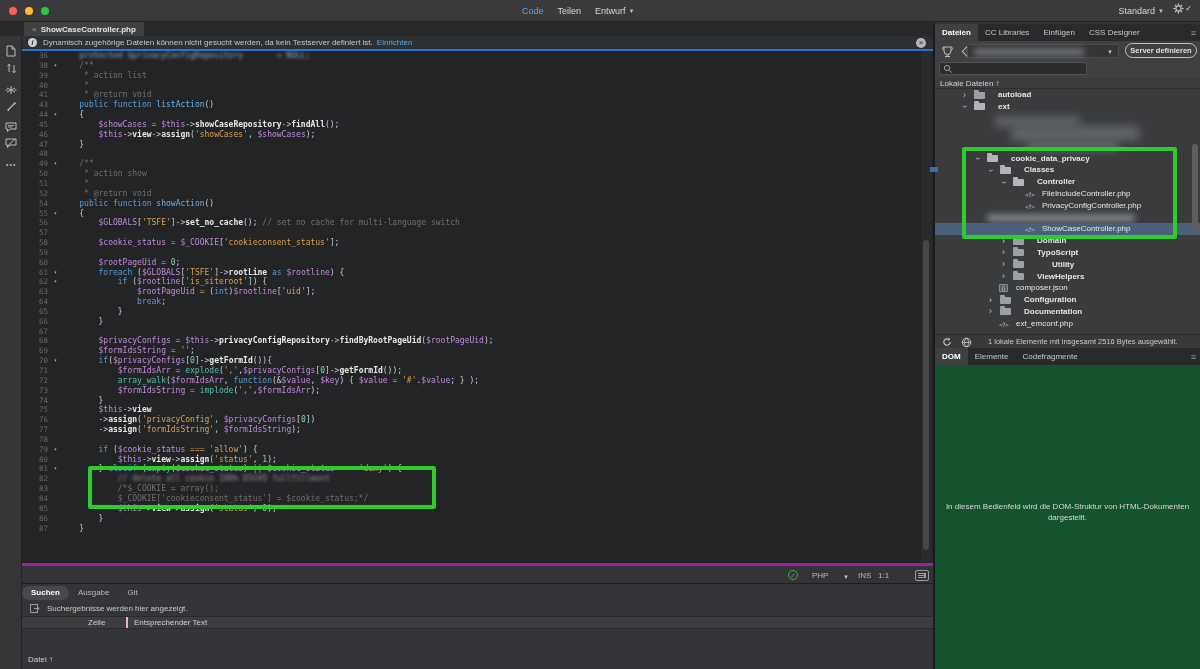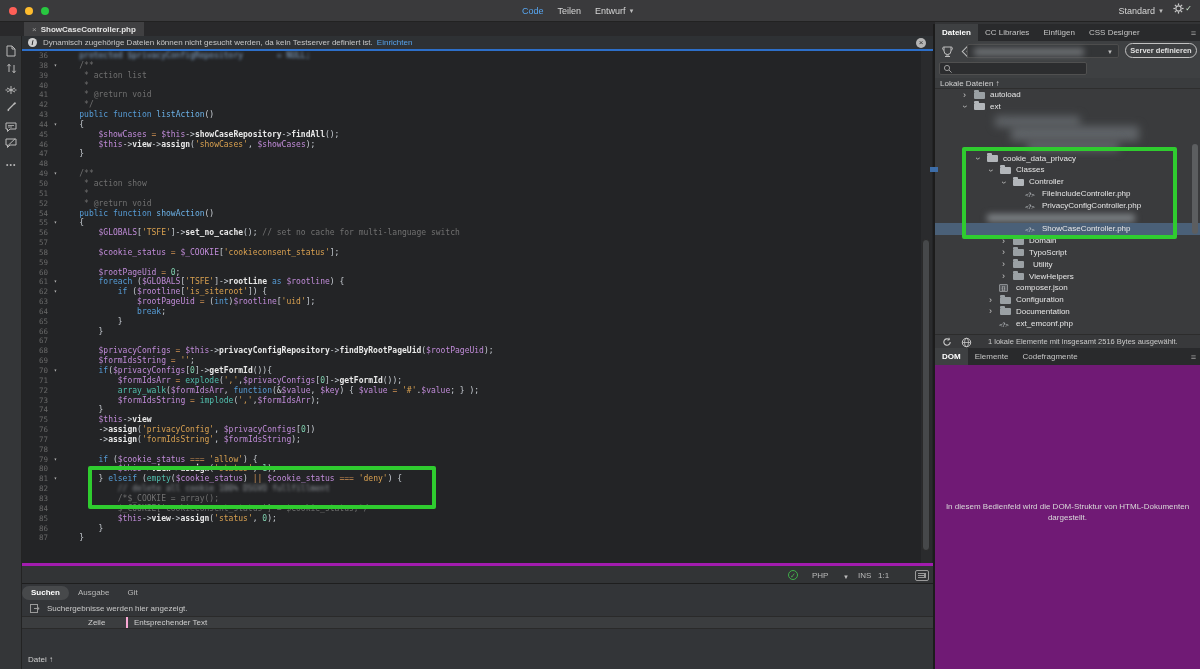--- a/index.html
+++ b/index.html
@@ -111,28 +111,28 @@
   .tr-blurblock { position:relative; height:40px; }
   .tr-caret { position:absolute; top:0.5px; font-size:9px; color:#c8c8c8; line-height:11px; }
   .tr-caret.open { transform:rotate(90deg); }
   .fold-ico { position:absolute; top:2.5px; width:11px; height:7px; background:#9aa0a4; border-radius:1px; }
   .fold-ico::before { content:""; position:absolute; top:-2px; left:0; width:5px; height:2px; background:inherit; border-radius:1px 1px 0 0; }
   .fold-ico.open { background:#b2b6ba; }
   .php-ico { position:absolute; top:1px; font-size:6px; color:#c2c6ca; letter-spacing:-0.5px; font-family:"DejaVu Sans Mono", monospace; }
   .json-ico { position:absolute; top:2px; width:9px; height:8px; background:#55585c; border:1px solid #8a8d90;
               border-radius:1px; color:#d5d5d5; font-size:5px; line-height:7px; text-align:center; }
   .tr-label { position:absolute; top:0; font-size:8px; color:#e6e6e6; white-space:nowrap; }
-  .tr-label.b { font-weight:normal; }
+  .tr-label.b { font-weight:bold;margin-left:8px; }
   .blob { position:absolute; background:#606468; filter:blur(4px); border-radius:2px; }
   .gb-tree { left:27px; top:58px; width:215px; height:92px; }
   .rp-scroll { position:absolute; right:2px; top:55px; width:6px; height:90px; background:#5c5e60; border-radius:3px; }
   .rp-status { position:relative; height:14px; background:#38393b; border-top:1px solid #2c2c2c;
                font-size:7.5px; color:#c9c9c9; }
   .rp-status .txt { position:absolute; left:53px; top:2px; }
-  .rp-domcontent { position:relative; height:305px; background:#701a75; }
+  .rp-domcontent { position:relative; height:305px; background:#14532d; }
   .dom-msg { position:absolute; left:8px; right:8px; top:136px; text-align:center; font-size:8px;
              color:#d9d9d9; line-height:11px; }
   svg { display:block; }
 </style>
 </head>
 <body>
 
 <div class="app">
 
   <div class="titlebar">
@@ -234,21 +234,20 @@
     <span class="notif-close">×</span>
   </div>
 
   <div class="editor">
     <div id="code-lines">
         <div class="ed-line"><span class="gutter-num">36</span><span class="fold"></span><span class="code-text"><span class="tk-blurcode">    protected $privacyConfigRepository       = NULL;</span></span></div>
         <div class="ed-line"><span class="gutter-num">38</span><span class="fold">▾</span><span class="code-text"><span class="tk-com">    /**</span></span></div>
         <div class="ed-line"><span class="gutter-num">39</span><span class="fold"></span><span class="code-text"><span class="tk-com">     * action list</span></span></div>
         <div class="ed-line"><span class="gutter-num">40</span><span class="fold"></span><span class="code-text"><span class="tk-com">     *</span></span></div>
         <div class="ed-line"><span class="gutter-num">41</span><span class="fold"></span><span class="code-text"><span class="tk-com">     * @return void</span></span></div>
-        <div class="ed-line"><span class="gutter-num">42</span><span class="fold"></span><span class="code-text"><span class="tk-com">     */</span></span></div>
         <div class="ed-line"><span class="gutter-num">43</span><span class="fold"></span><span class="code-text"><span class="tk-pun">    </span><span class="tk-kw">public</span><span class="tk-pun"> </span><span class="tk-kw">function</span><span class="tk-pun"> </span><span class="tk-fname">listAction</span><span class="tk-pun">()</span></span></div>
         <div class="ed-line"><span class="gutter-num">44</span><span class="fold">▾</span><span class="code-text"><span class="tk-pun">    {</span></span></div>
         <div class="ed-line"><span class="gutter-num">45</span><span class="fold"></span><span class="code-text"><span class="tk-pun">        </span><span class="tk-var">$showCases</span><span class="tk-op"> = </span><span class="tk-var">$this</span><span class="tk-pun">-&gt;</span><span class="tk-fn">showCaseRepository</span><span class="tk-pun">-&gt;</span><span class="tk-fn">findAll</span><span class="tk-pun">();</span></span></div>
         <div class="ed-line"><span class="gutter-num">46</span><span class="fold"></span><span class="code-text"><span class="tk-pun">        </span><span class="tk-var">$this</span><span class="tk-pun">-&gt;</span><span class="tk-fn">view</span><span class="tk-pun">-&gt;</span><span class="tk-fn">assign</span><span class="tk-pun">(</span><span class="tk-str">'showCases'</span><span class="tk-pun">, </span><span class="tk-var">$showCases</span><span class="tk-pun">);</span></span></div>
         <div class="ed-line"><span class="gutter-num">47</span><span class="fold"></span><span class="code-text"><span class="tk-pun">    }</span></span></div>
         <div class="ed-line"><span class="gutter-num">48</span><span class="fold"></span><span class="code-text"></span></div>
         <div class="ed-line"><span class="gutter-num">49</span><span class="fold">▾</span><span class="code-text"><span class="tk-com">    /**</span></span></div>
         <div class="ed-line"><span class="gutter-num">50</span><span class="fold"></span><span class="code-text"><span class="tk-com">     * action show</span></span></div>
         <div class="ed-line"><span class="gutter-num">51</span><span class="fold"></span><span class="code-text"><span class="tk-com">     *</span></span></div>
         <div class="ed-line"><span class="gutter-num">52</span><span class="fold"></span><span class="code-text"><span class="tk-com">     * @return void</span></span></div>
@@ -409,21 +408,21 @@
           <span class="tr-label b" style="left: 94px;">Domain</span>
         </div>
         <div class="tr-row">
           <span class="tr-caret" style="left: 67px;">›</span>
           <span class="fold-ico" style="left: 78px;"></span>
           <span class="tr-label b" style="left: 94px;">TypoScript</span>
         </div>
         <div class="tr-row">
           <span class="tr-caret" style="left: 67px;">›</span>
           <span class="fold-ico" style="left: 78px;"></span>
-          <span class="tr-label b" style="left: 98px;">Utility</span>
+          <span class="tr-label b" style="left: 109px;">Utility</span>
         </div>
         <div class="tr-row">
           <span class="tr-caret" style="left: 67px;">›</span>
           <span class="fold-ico" style="left: 78px;"></span>
           <span class="tr-label b" style="left: 94px;">ViewHelpers</span>
         </div>
         <div class="tr-row">
           <span class="json-ico" style="left: 64px;">{}</span>
           <span class="tr-label" style="left: 81px;">composer.json</span>
         </div>

